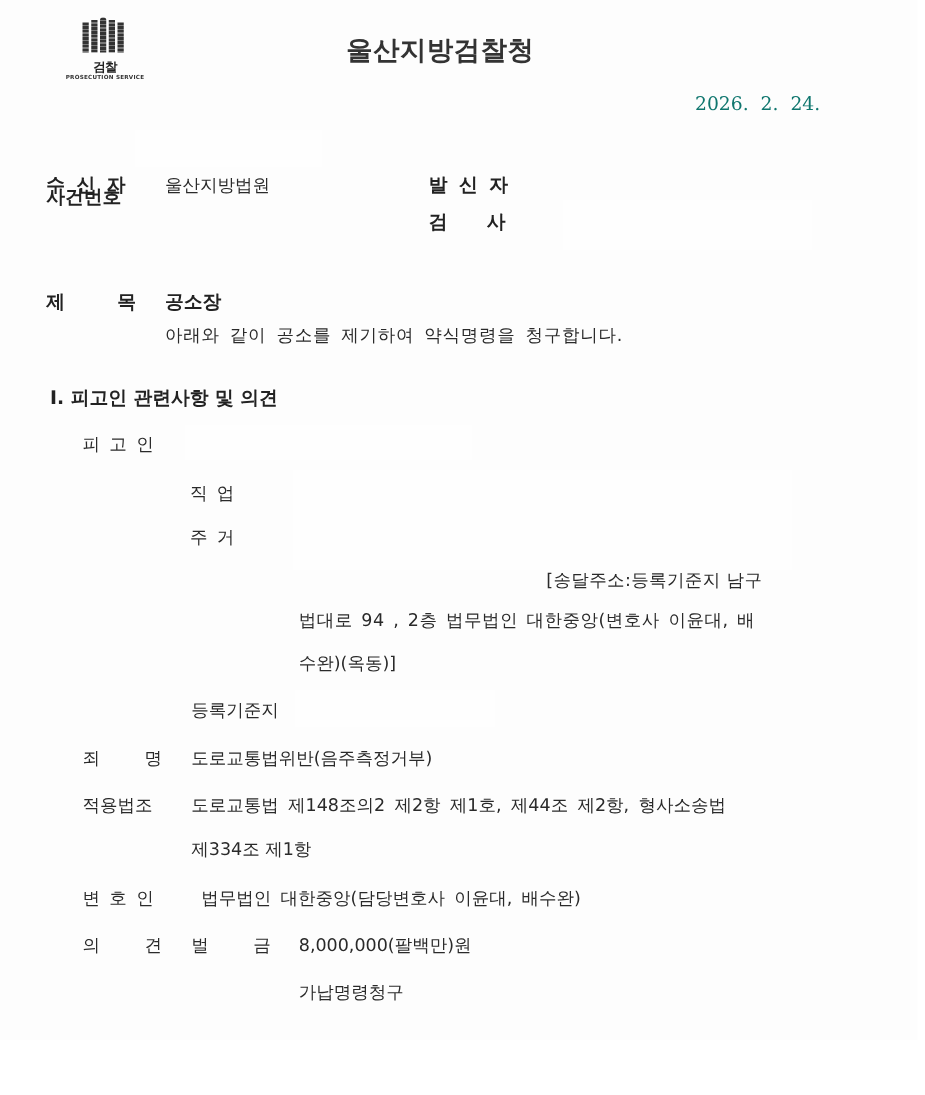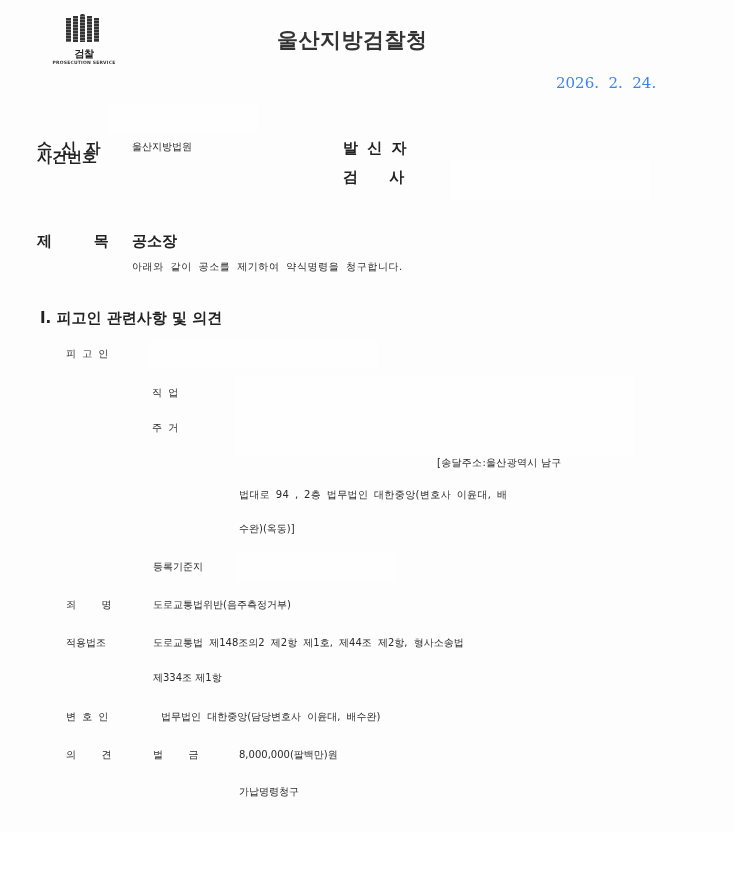--- a/index.html
+++ b/index.html
@@ -21,24 +21,24 @@
     .logo-bars span { display: block; width: 5px; background: repeating-linear-gradient(180deg, #333 0 2px, #777 2px 3px); }
     .logo-bars span:nth-child(1) { height: 24px; }
     .logo-bars span:nth-child(2) { height: 26px; }
     .logo-bars span:nth-child(3) { height: 28px; border-radius: 2px 2px 0 0; }
     .logo-bars span:nth-child(4) { height: 26px; }
     .logo-bars span:nth-child(5) { height: 24px; }
     .logo-text { position: absolute; left: 0; top: 33px; width: 56px; text-align: center; font-size: 10px; font-weight: bold; color: #222; letter-spacing: -0.5px; }
     .logo-sub { position: absolute; left: -4px; top: 46px; width: 64px; text-align: center; font-size: 4.5px; font-weight: bold; color: #333; letter-spacing: 0.2px; }
 
     .title { left: 277px; top: 26px; font-size: 21px; font-weight: bold; color: #333; letter-spacing: 0.5px; }
-    .date { left: 556px; top: 74px; font-family: "DejaVu Serif", "Liberation Serif", serif; font-size: 15px; color: #3b82f6; }
+    .date { left: 556px; top: 74px; font-family: "DejaVu Serif", "Liberation Serif", serif; font-size: 15px; color: #0f766e; }
 
     .lbl-bold { font-weight: bold; font-size: 15px; color: #222; }
-    .txt { font-size: 10px; color: #2a2a2a; }
+    .txt { font-size: 14px; color: #2a2a2a; }
 
     .redact { position: absolute; background: #fefefe; }
   </style>
 </head>
 <body>
 
 <div class="page-body">
 
   <div class="logo">
     <div class="logo-bars">
@@ -71,21 +71,21 @@
 
   <div class="abs txt" style="left:132px; top:260px; word-spacing:3px; letter-spacing:0.6px;">아래와 같이 공소를 제기하여 약식명령을 청구합니다.</div>
 
   <div class="abs txt" style="left:66px; top:347px; word-spacing:3px;">피 고 인</div>
   <div class="redact" style="left:148px; top:340px; width:230px; height:28px;"></div>
 
   <div class="abs txt" style="left:152px; top:386px; word-spacing:3px;">직 업</div>
   <div class="redact" style="left:234px; top:376px; width:400px; height:80px;"></div>
   <div class="abs txt" style="left:152px; top:421px; word-spacing:3px;">주 거</div>
 
-  <div class="abs txt" style="left:437px; top:456px; letter-spacing:0.3px;">[송달주소:울산광역시 남구</div>
+  <div class="abs txt" style="left:437px; top:456px; letter-spacing:0.3px;">[송달주소:등록기준지 남구</div>
   <div class="abs txt" style="left:239px; top:488px; letter-spacing:0.4px; word-spacing:2px;">법대로 94 , 2층 법무법인 대한중앙(변호사 이윤대, 배</div>
   <div class="abs txt" style="left:239px; top:522px;">수완)(옥동)]</div>
 
   <div class="abs txt" style="left:153px; top:560px;">등록기준지</div>
   <div class="redact" style="left:236px; top:552px; width:160px; height:30px;"></div>
 
   <div class="abs txt" style="left:66px; top:598px; white-space:pre;">죄        명</div>
   <div class="abs txt" style="left:153px; top:598px;">도로교통법위반(음주측정거부)</div>
 
   <div class="abs txt" style="left:66px; top:636px;">적용법조</div>

